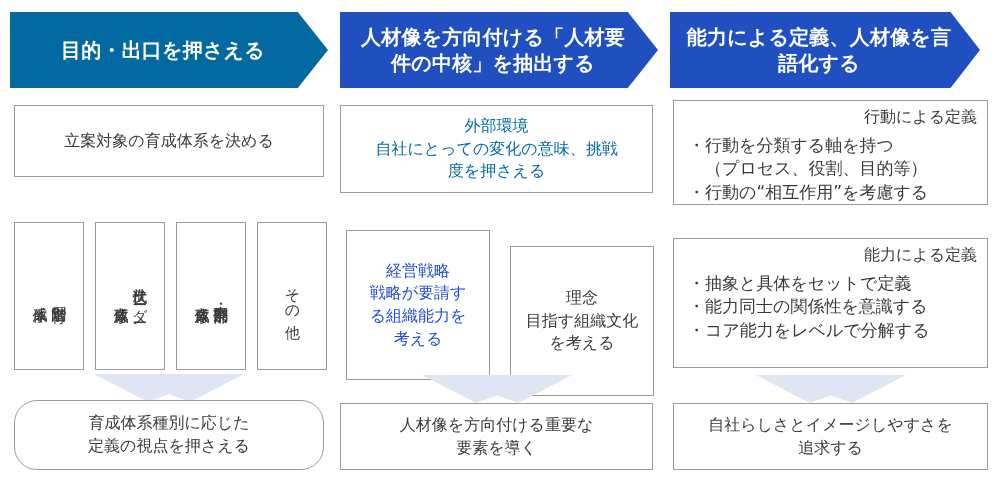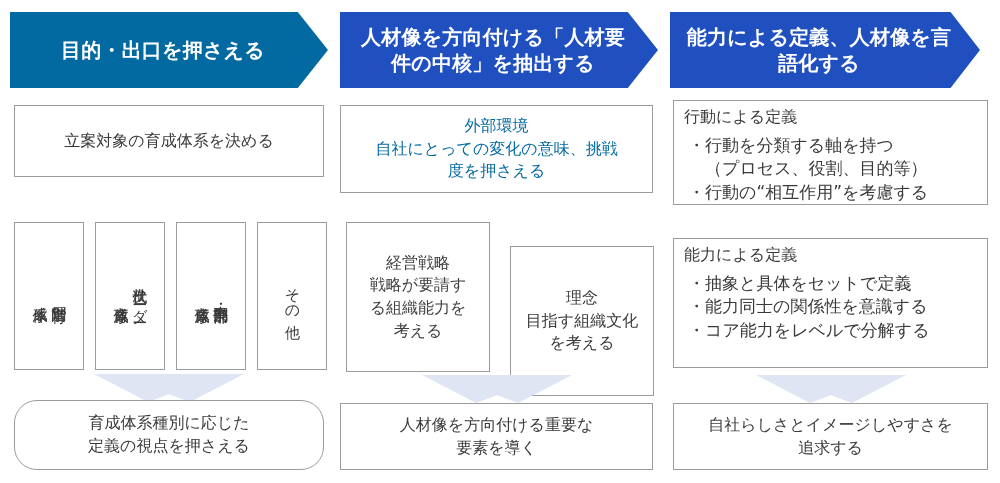--- a/index.html
+++ b/index.html
@@ -119,21 +119,21 @@
   .c3-bottom { left: 3px; top: 403px; width: 315px; height: 67px; justify-content: flex-end; }
 
   .defblock {
     width: 100%;
     box-sizing: border-box;
     padding: 6px 10px 4px 10px;
     display: flex;
     flex-direction: column;
   }
   .defblock .def-title {
-    text-align: left;
+    text-align: right;
     font-size: 16px;
     line-height: 1.3;
     color: #3a3a3a;
     margin-bottom: 6px;
   }
   .defblock .def-list {
     text-align: left;
     font-size: 17px;
     line-height: 1.38;
     color: #3a3a3a;
@@ -195,21 +195,21 @@
   <div class="column col-2">
 
     <div class="header" style="background: rgb(32, 80, 192);">人材像を方向付ける「人材要件の中核」を抽出する</div>
 
     <div class="card c2-top" style="border-color: rgb(155, 155, 155); color: #0369a1;">
       <span class="txt">外部環境
 自社にとっての変化の意味、挑戦
 度を押さえる</span>
     </div>
 
-    <div class="card c2-left" style="border-color: rgb(155, 155, 155); color: #404040;">
+    <div class="card c2-left" style="border-color: rgb(155, 155, 155); color: #1d4ed8; margin-top: 8px;">
       <span class="txt">経営戦略
 戦略が要請す
 る組織能力を
 考える</span>
     </div>
 
     <div class="card c2-right" style="border-color: rgb(155, 155, 155); color: rgb(58, 58, 58);">
       <span class="txt">理念
 目指す組織文化
 を考える</span>

